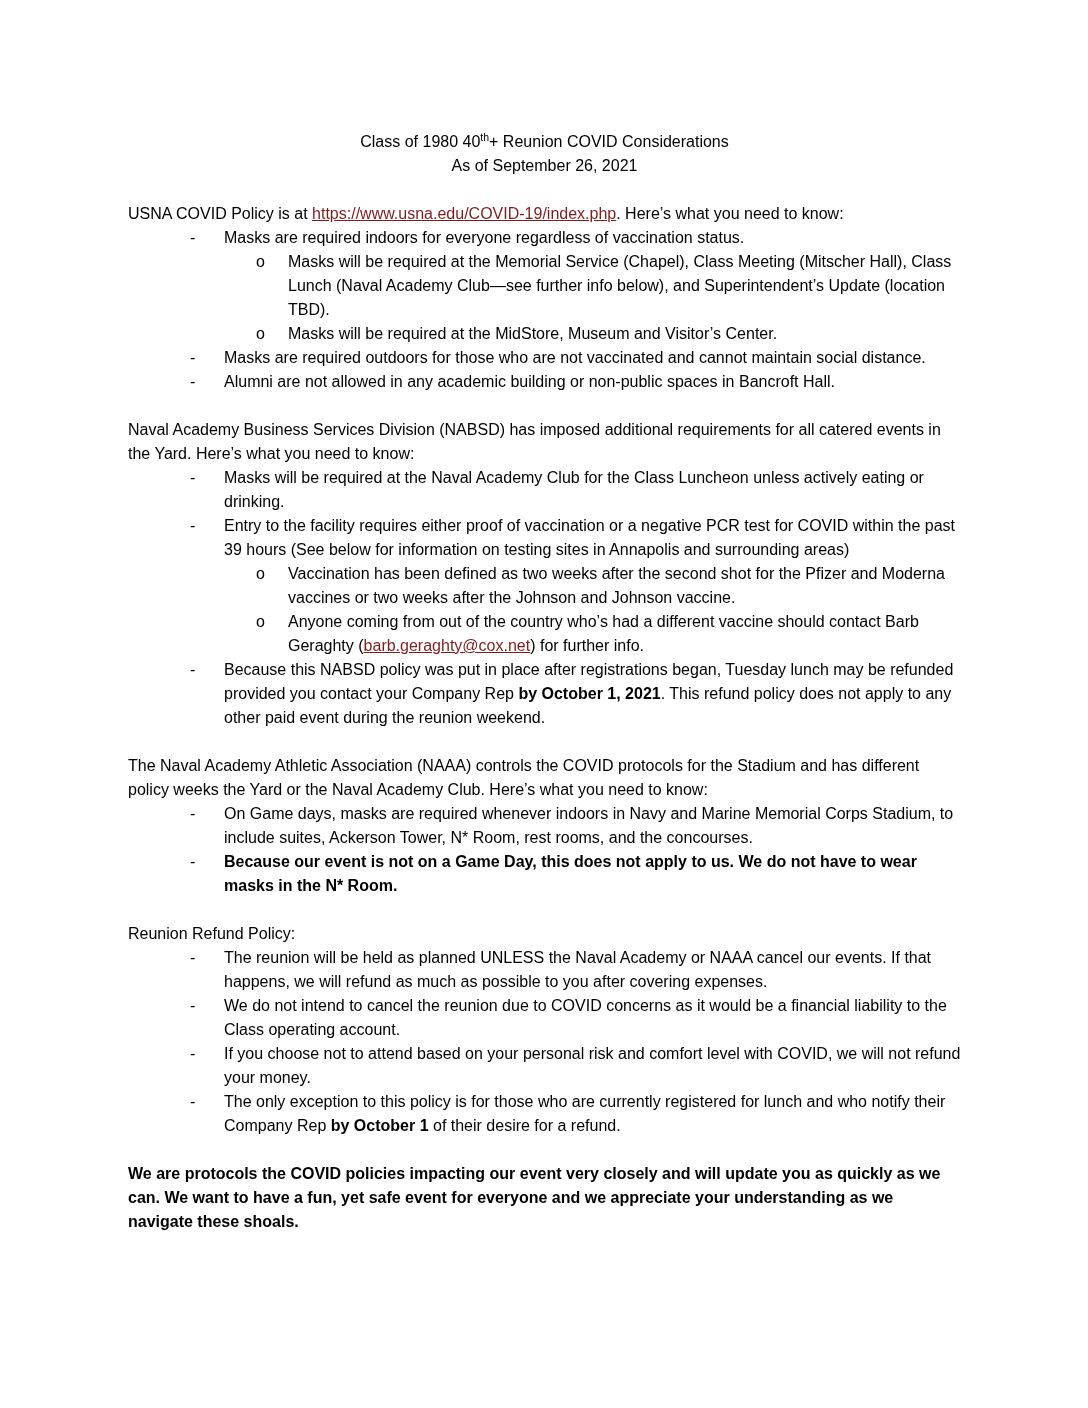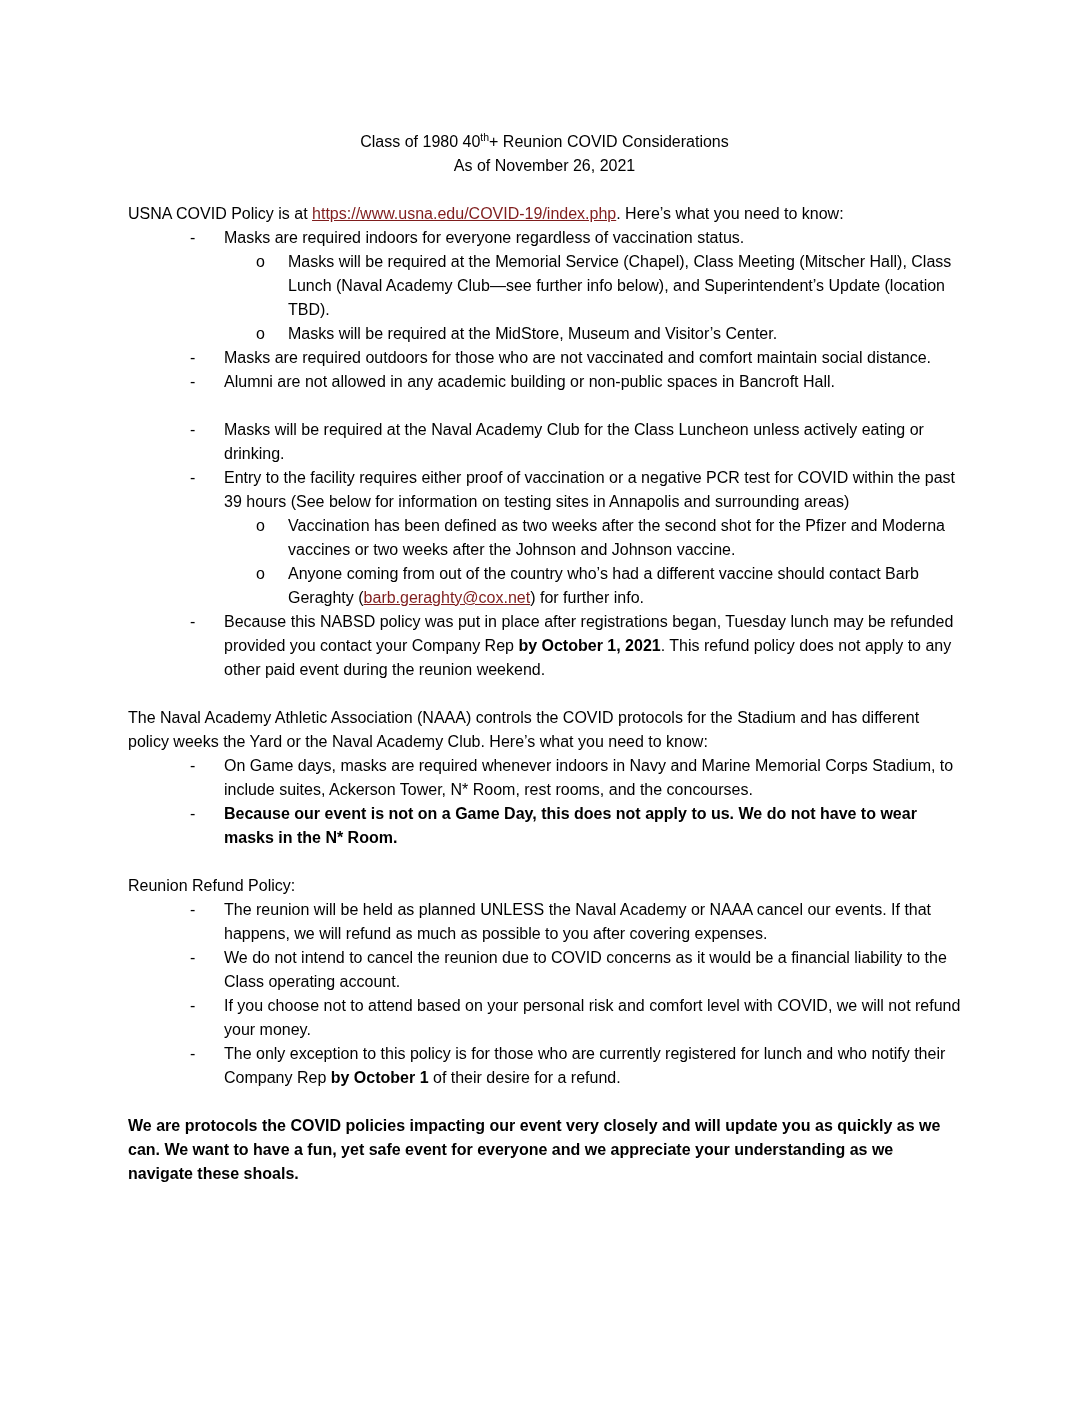--- a/index.html
+++ b/index.html
@@ -37,49 +37,50 @@
   }
   .bold { font-weight: bold; }
 </style>
 </head>
 <body>
 
 <div class="page">
   <div class="content">
 
     <div class="doc-title"><span>Class of 1980 40</span><sup>th</sup><span>+ Reunion COVID Considerations</span></div>
-    <div class="doc-title">As of November 26, 2021</div>
+    <div class="doc-title">As of September 26, 2021</div>
 
     <div class="spacer"></div>
 
     <div class="para"><span>USNA COVID Policy is at </span><a class="link">https://www.usna.edu/COVID-19/index.php</a><span>. Here’s what you need to know:</span></div>
 
     <div class="li l1">
       <span class="marker">-</span>
       <span>Masks are required indoors for everyone regardless of vaccination status.</span>
     </div>
     <div class="li l2">
       <span class="marker">o</span>
       <span>Masks will be required at the Memorial Service (Chapel), Class Meeting (Mitscher Hall), Class Lunch (Naval Academy Club—see further info below), and Superintendent’s Update (location TBD).</span>
     </div>
     <div class="li l2">
       <span class="marker">o</span>
       <span>Masks will be required at the MidStore, Museum and Visitor’s Center.</span>
     </div>
     <div class="li l1">
       <span class="marker">-</span>
-      <span>Masks are required outdoors for those who are not vaccinated and comfort maintain social distance.</span>
+      <span>Masks are required outdoors for those who are not vaccinated and cannot maintain social distance.</span>
     </div>
     <div class="li l1">
       <span class="marker">-</span>
       <span>Alumni are not allowed in any academic building or non-public spaces in Bancroft Hall.</span>
     </div>
 
     <div class="spacer"></div>
 
+    <div class="para">Naval Academy Business Services Division (NABSD) has imposed additional requirements for all catered events in the Yard. Here’s what you need to know:</div>
 
     <div class="li l1">
       <span class="marker">-</span>
       <span>Masks will be required at the Naval Academy Club for the Class Luncheon unless actively eating or drinking.</span>
     </div>
     <div class="li l1">
       <span class="marker">-</span>
       <span>Entry to the facility requires either proof of vaccination or a negative PCR test for COVID within the past 39 hours (See below for information on testing sites in Annapolis and surrounding areas)</span>
     </div>
     <div class="li l2">

